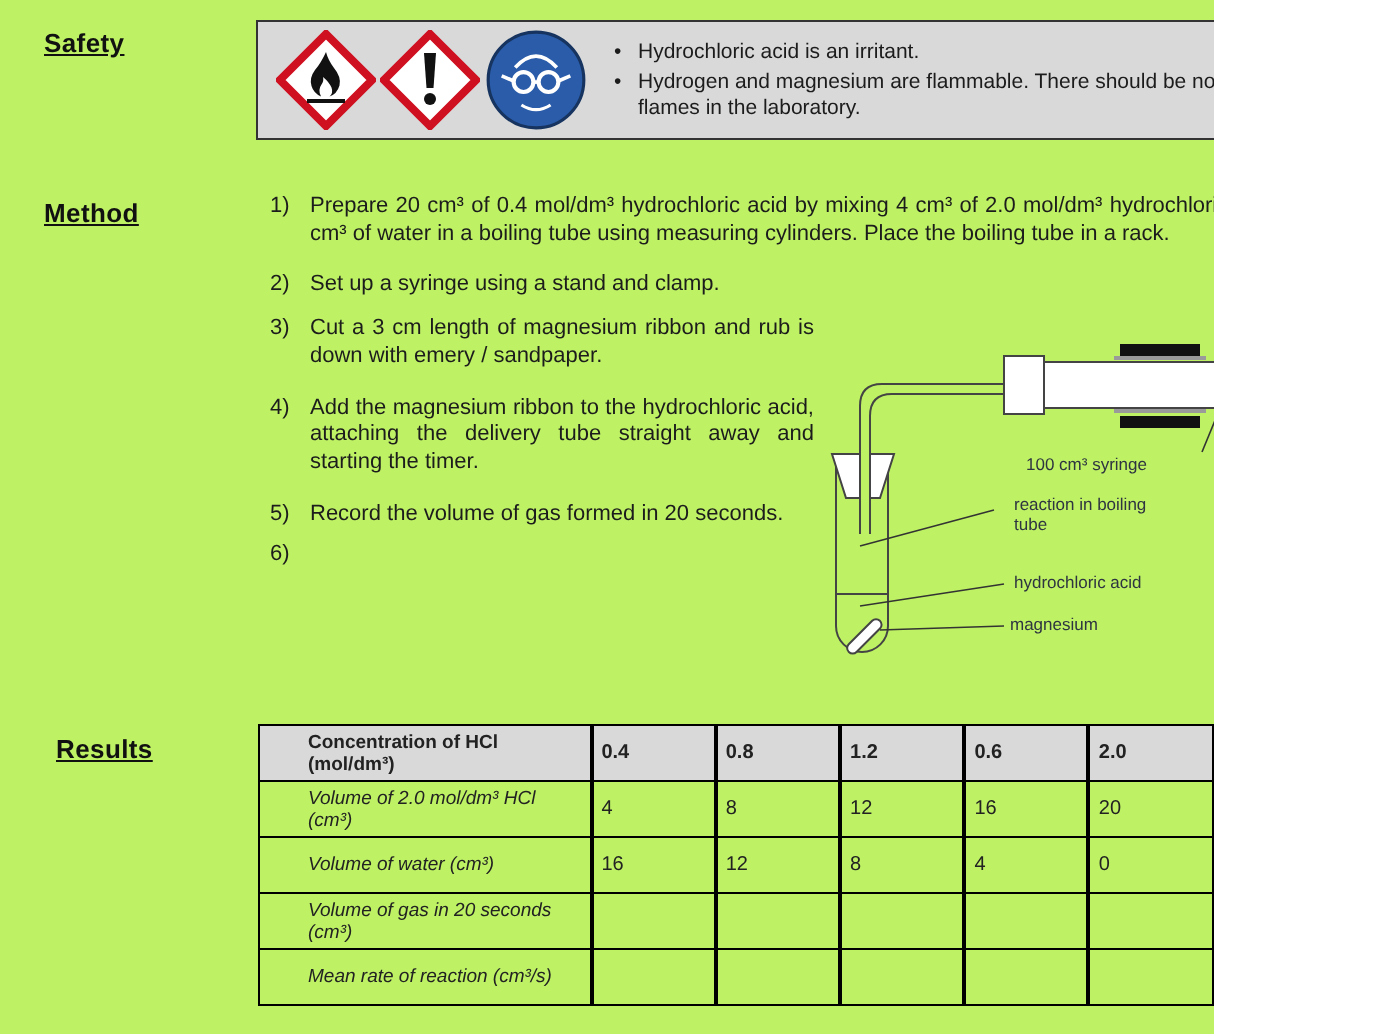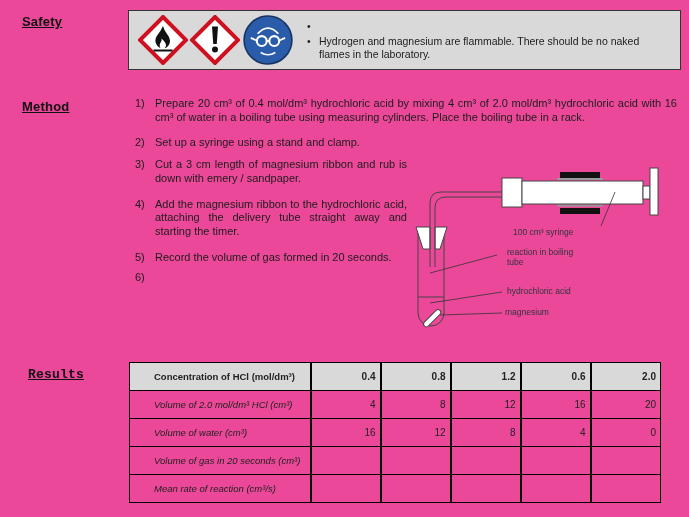--- a/index.html
+++ b/index.html
@@ -1,22 +1,22 @@
 <!DOCTYPE html>
 <html><head>
 <meta charset="utf-8">
 <style>
   * { margin:0; padding:0; box-sizing:border-box; }
   body { font-family:"Liberation Sans", sans-serif; background:#fff; }
-  #page { position:relative; width:689px; height:517px; background:#ec4899; overflow:hidden; color:#222; }
+  #page { position:relative; width:607px; height:517px; background:#bef264; overflow:hidden; color:#222; }
 
   .heading { position:absolute; font-size:13px; font-weight:bold; text-decoration:underline; letter-spacing:.2px; color:#111; }
   #safety-heading  { left:22px; top:14px; }
   #method-heading  { left:22px; top:99px; }
-  #results-heading { left:28px; top:367px;font-family:Liberation Mono, monospace; }
+  #results-heading { left:28px; top:367px; }
 
   
   #safety-box { position:absolute; left:128px; top:10px; width:553px; height:60px;
     background:#d9d9d9; border:1px solid #333; display:flex; align-items:center; padding:0 8px 0 9px; }
   .picto { flex:0 0 auto; margin-right:2px; }
   #safety-bullets { margin-left:11px; width:372px; font-size:10.5px; line-height:12.5px; color:#1c1c1c; }
   .bullet { display:flex; margin:3px 0; }
   .bullet .dot { width:12px; flex:0 0 12px; }
 
   
@@ -34,21 +34,21 @@
   .dlabel { position:absolute; font-size:8.5px; line-height:10px; color:#2e3440; }
   #label-syringe   { left:108px; top:72px; white-space:nowrap; }
   #label-reaction  { left:102px; top:92px; width:80px; }
   #label-acid      { left:102px; top:131px; white-space:nowrap; }
   #label-magnesium { left:100px; top:152px; white-space:nowrap; }
 
   
   #results-table { position:absolute; left:129px; top:362px; border-collapse:collapse; table-layout:fixed; }
   #results-table th, #results-table td { border:1px solid #000; border-left-width:2px; height:28px; font-size:10px; padding:0 4px; }
   #results-table th:first-child, #results-table td:first-child { border-left-width:1px; width:181px; text-align:left; padding-left:24px; font-size:9.5px; }
-  #results-table .datacol { width:70px; text-align:right; }
+  #results-table .datacol { width:70px; text-align:left; }
   #results-table thead th { background:#d9d9d9; font-weight:bold; }
   #results-table tbody td:first-child { font-weight:normal;font-style:italic; }
 </style>
 </head>
 <body>
 
 <div id="page">
 
   <div class="heading" id="safety-heading">Safety</div>
 
@@ -72,20 +72,21 @@
       <path d="M36 74 Q50 83 64 74" fill="none" stroke="#ffffff" stroke-width="3"></path>
       <circle cx="38" cy="52" r="9.5" fill="none" stroke="#ffffff" stroke-width="4"></circle>
       <circle cx="62" cy="52" r="9.5" fill="none" stroke="#ffffff" stroke-width="4"></circle>
       <path d="M47.5 52 L52.5 52" stroke="#ffffff" stroke-width="3.5"></path>
       <path d="M28.5 51 L17 46" stroke="#ffffff" stroke-width="3.5"></path>
       <path d="M71.5 51 L83 46" stroke="#ffffff" stroke-width="3.5"></path>
     </svg>
     <div id="safety-bullets">
         <div class="bullet">
           <span class="dot">•</span>
+          <span>Hydrochloric acid is an irritant.</span>
         </div>
         <div class="bullet">
           <span class="dot">•</span>
           <span>Hydrogen and magnesium are flammable. There should be no naked flames in the laboratory.</span>
         </div>
       </div>
   </div>
 
   <div class="heading" id="method-heading">Method</div>
   <div id="method-steps">

